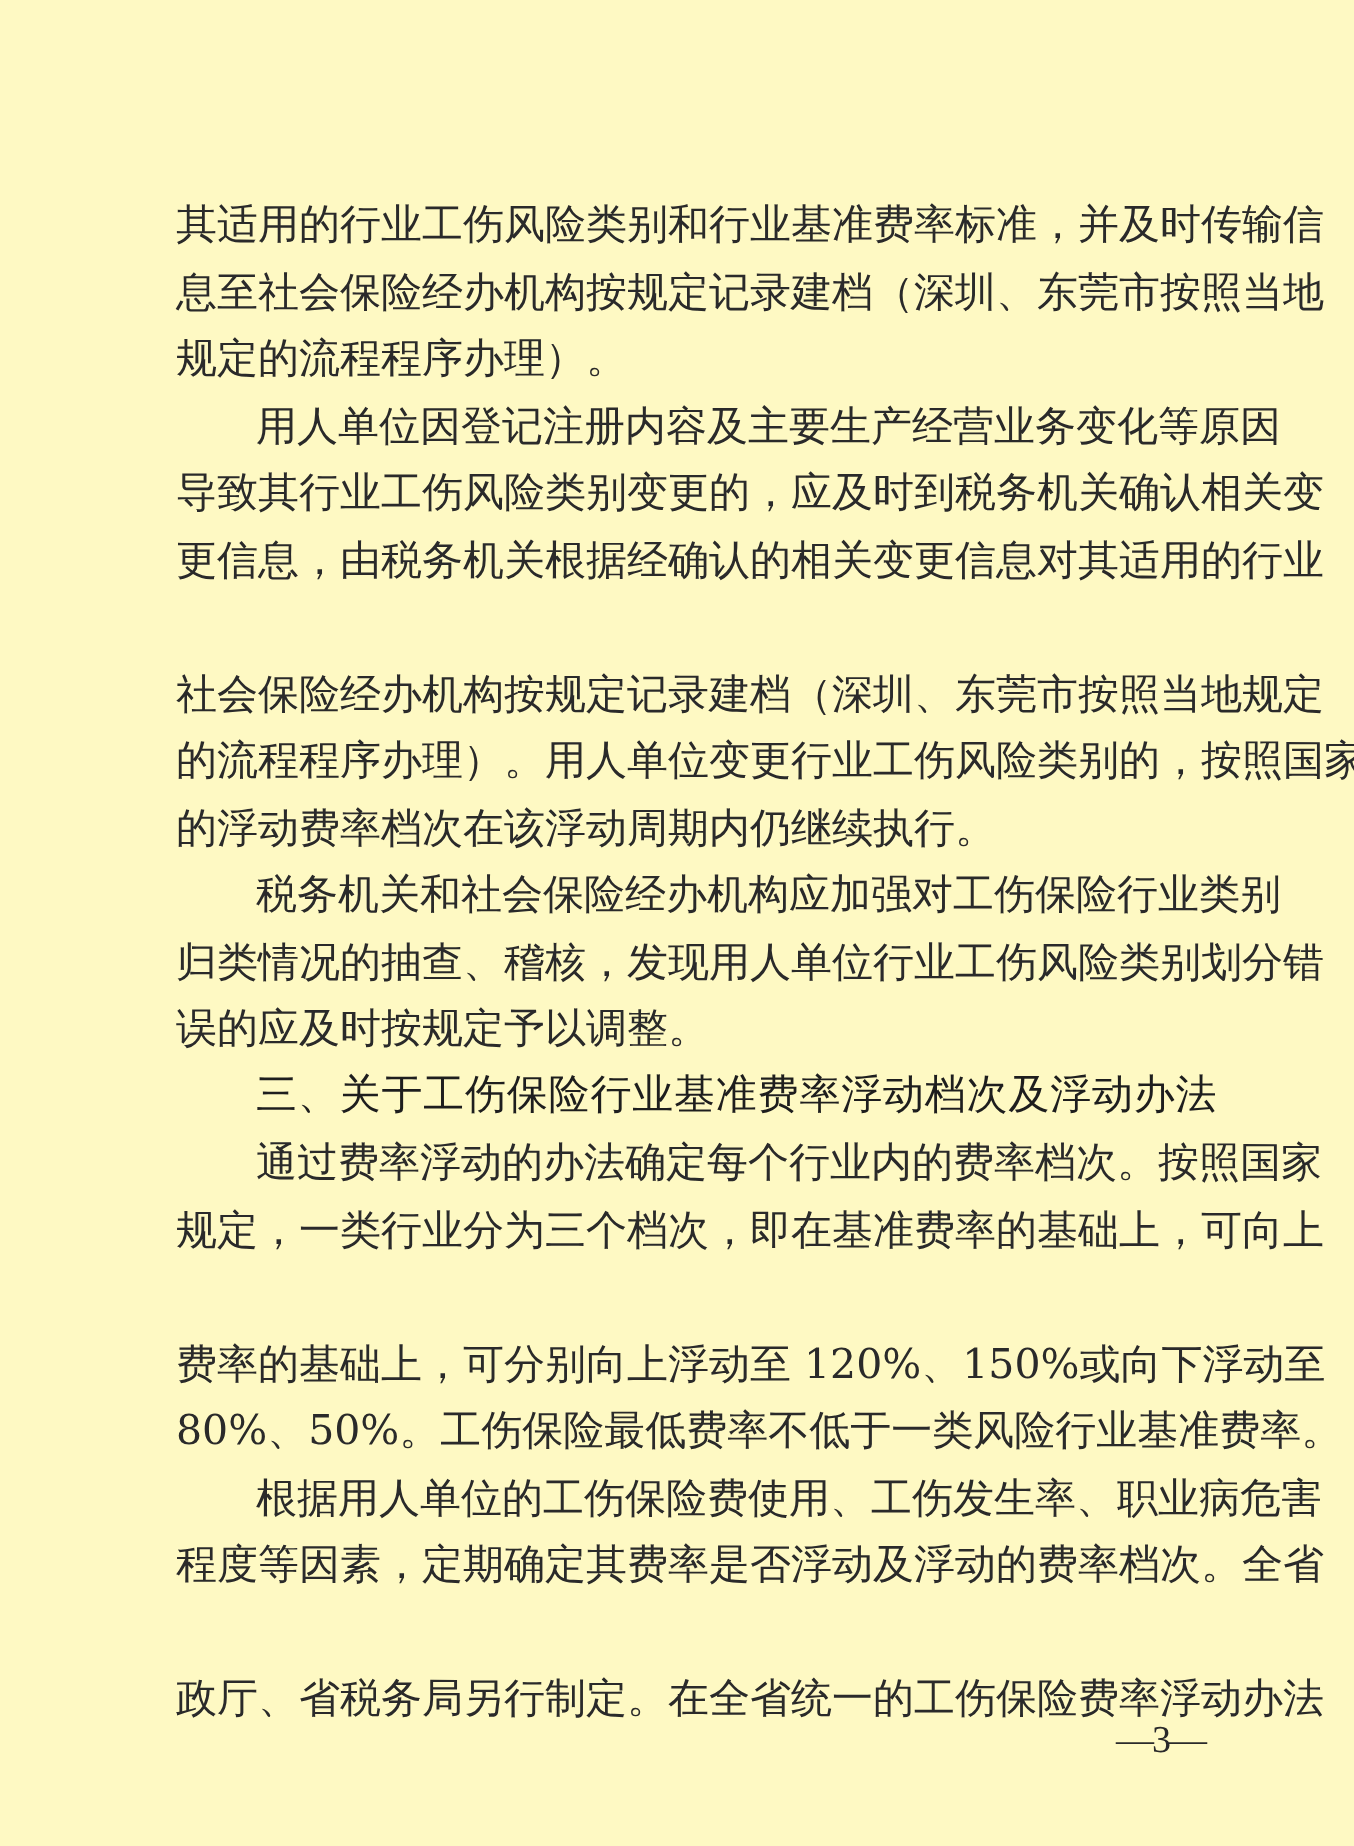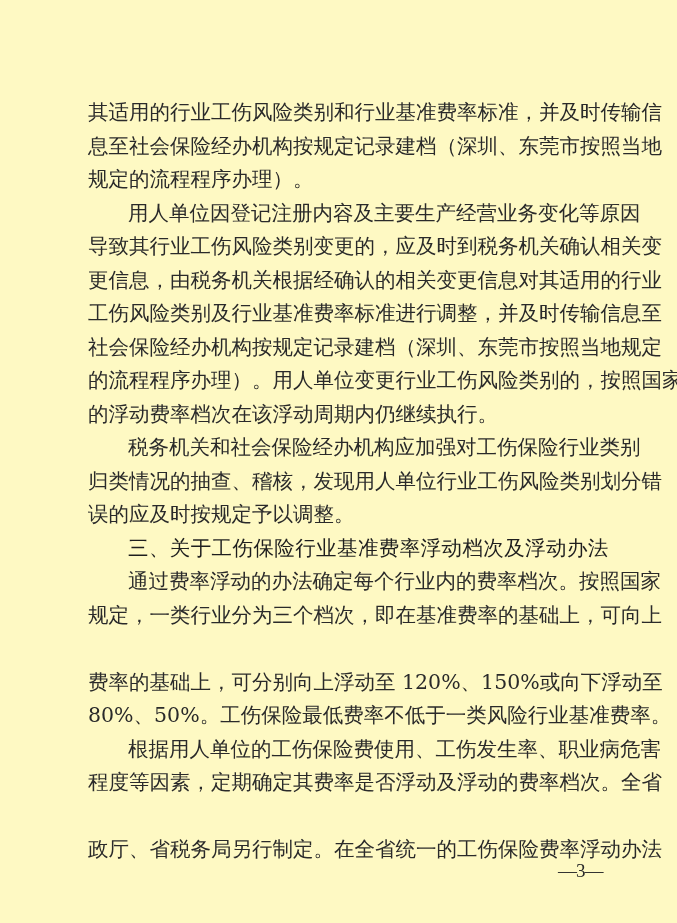--- a/index.html
+++ b/index.html
@@ -41,21 +41,20 @@
 <body>
 
 <div class="page">
   <div class="line" style="top:99px">其适用的行业工伤风险类别和行业基准费率标准，并及时传输信</div>
   <div class="line" style="top:133px">息至社会保险经办机构按规定记录建档（深圳、东莞市按照当地</div>
   <div class="line last" style="top:166px">规定的流程程序办理）。</div>
 
   <div class="line indent" style="top:200px">用人单位因登记注册内容及主要生产经营业务变化等原因</div>
   <div class="line" style="top:233px">导致其行业工伤风险类别变更的，应及时到税务机关确认相关变</div>
   <div class="line" style="top:267px">更信息，由税务机关根据经确认的相关变更信息对其适用的行业</div>
-  <div class="line" style="top:300px">工伤风险类别及行业基准费率标准进行调整，并及时传输信息至</div>
   <div class="line" style="top:334px">社会保险经办机构按规定记录建档（深圳、东莞市按照当地规定</div>
   <div class="line" style="top:367px">的流程程序办理）。用人单位变更行业工伤风险类别的，按照国家</div>
   <div class="line last" style="top:401px">的浮动费率档次在该浮动周期内仍继续执行。</div>
 
   <div class="line indent" style="top:434px">税务机关和社会保险经办机构应加强对工伤保险行业类别</div>
   <div class="line" style="top:468px">归类情况的抽查、稽核，发现用人单位行业工伤风险类别划分错</div>
   <div class="line last" style="top:501px">误的应及时按规定予以调整。</div>
 
   <div class="line indent heading" style="top:535px">三、关于工伤保险行业基准费率浮动档次及浮动办法</div>
 

